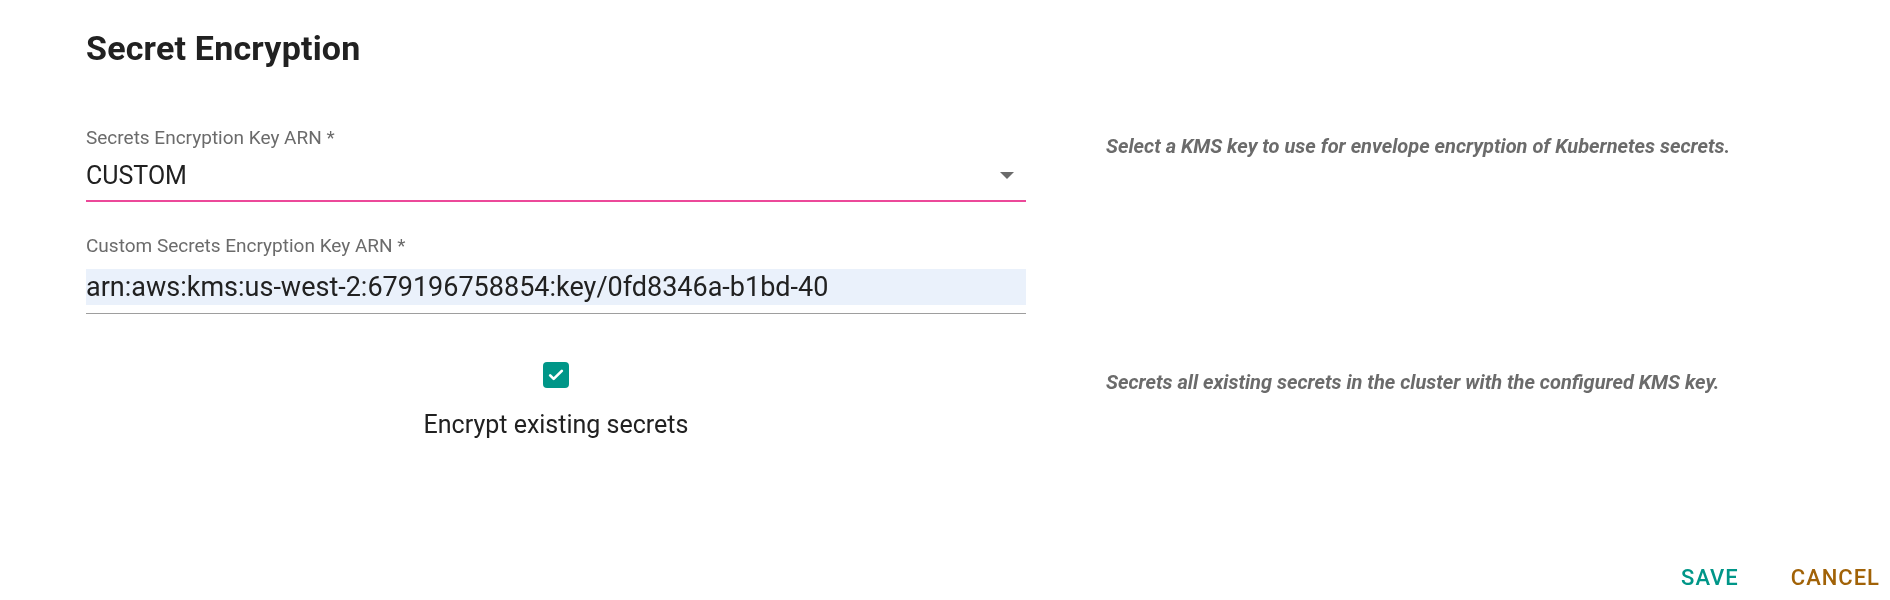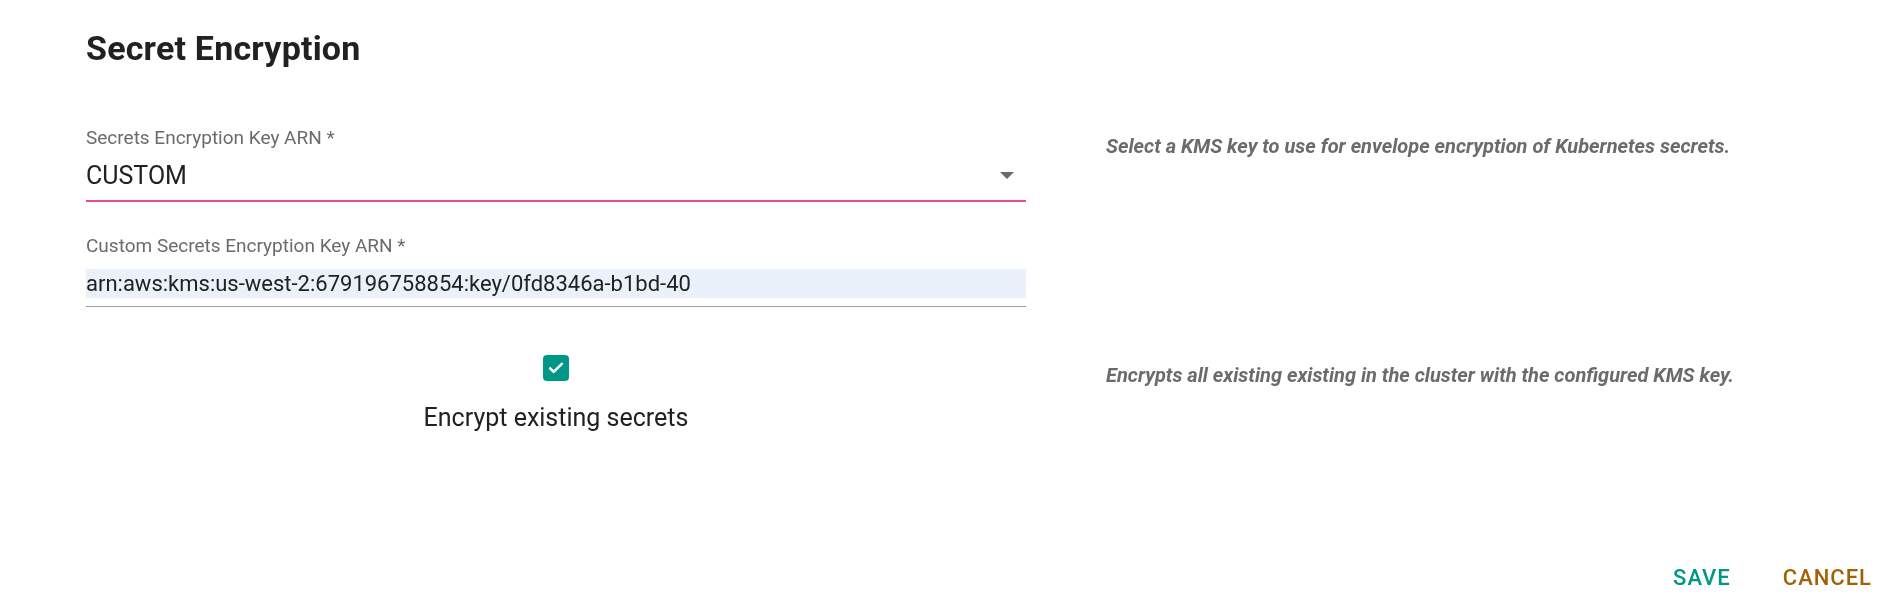--- a/index.html
+++ b/index.html
@@ -64,21 +64,21 @@
     margin-right: 8px;
   }
   .text-field {
     border-bottom: 1px solid #9e9e9e;
     padding: 6px 0 8px 0;
   }
   .text-input {
     width: 100%;
     border: none;
     outline: none;
-    font-size: 22px;
+    font-size: 27px;
     font-family: inherit;
     color: #212121;
     background: #eaf1fb;
     padding: 2px 0;
   }
   .helper {
     font-size: 20px;
     font-style: italic;
     color: #6b6b6b;
     line-height: 1.4;
@@ -106,21 +106,21 @@
     height: 20px;
   }
   .checkbox-label {
     font-size: 25px;
     color: #212121;
   }
   .spacer-lg { height: 32px; }
   .spacer-xl { height: 48px; }
   .actions {
     position: absolute;
-    right: 16px;
+    right: 8px;
     bottom: 6px;
     display: flex;
     gap: 48px;
     align-items: center;
   }
   .btn {
     font-size: 22px;
     font-weight: 500;
     letter-spacing: 1px;
     cursor: pointer;
@@ -169,21 +169,21 @@
   <div class="row checkbox-row">
     <div class="left-col">
       <div class="checkbox">
         <svg viewBox="0 0 24 24">
           <path fill="none" stroke="#fff" stroke-width="3.2" stroke-linecap="round" stroke-linejoin="round" d="M5 12.5l4.2 4.2L19 7"></path>
         </svg>
       </div>
       <span class="checkbox-label">Encrypt existing secrets</span>
     </div>
     <div class="right-col">
-      <div class="helper">Encrypts all existing existing in the cluster with the configured KMS key.</div>
+      <div class="helper">Secrets all existing secrets in the cluster with the configured KMS key.</div>
     </div>
   </div>
 
   <div class="actions">
     <button class="btn btn-save">SAVE</button>
     <button class="btn btn-cancel">CANCEL</button>
   </div>
 </div>
 
 </body></html>

